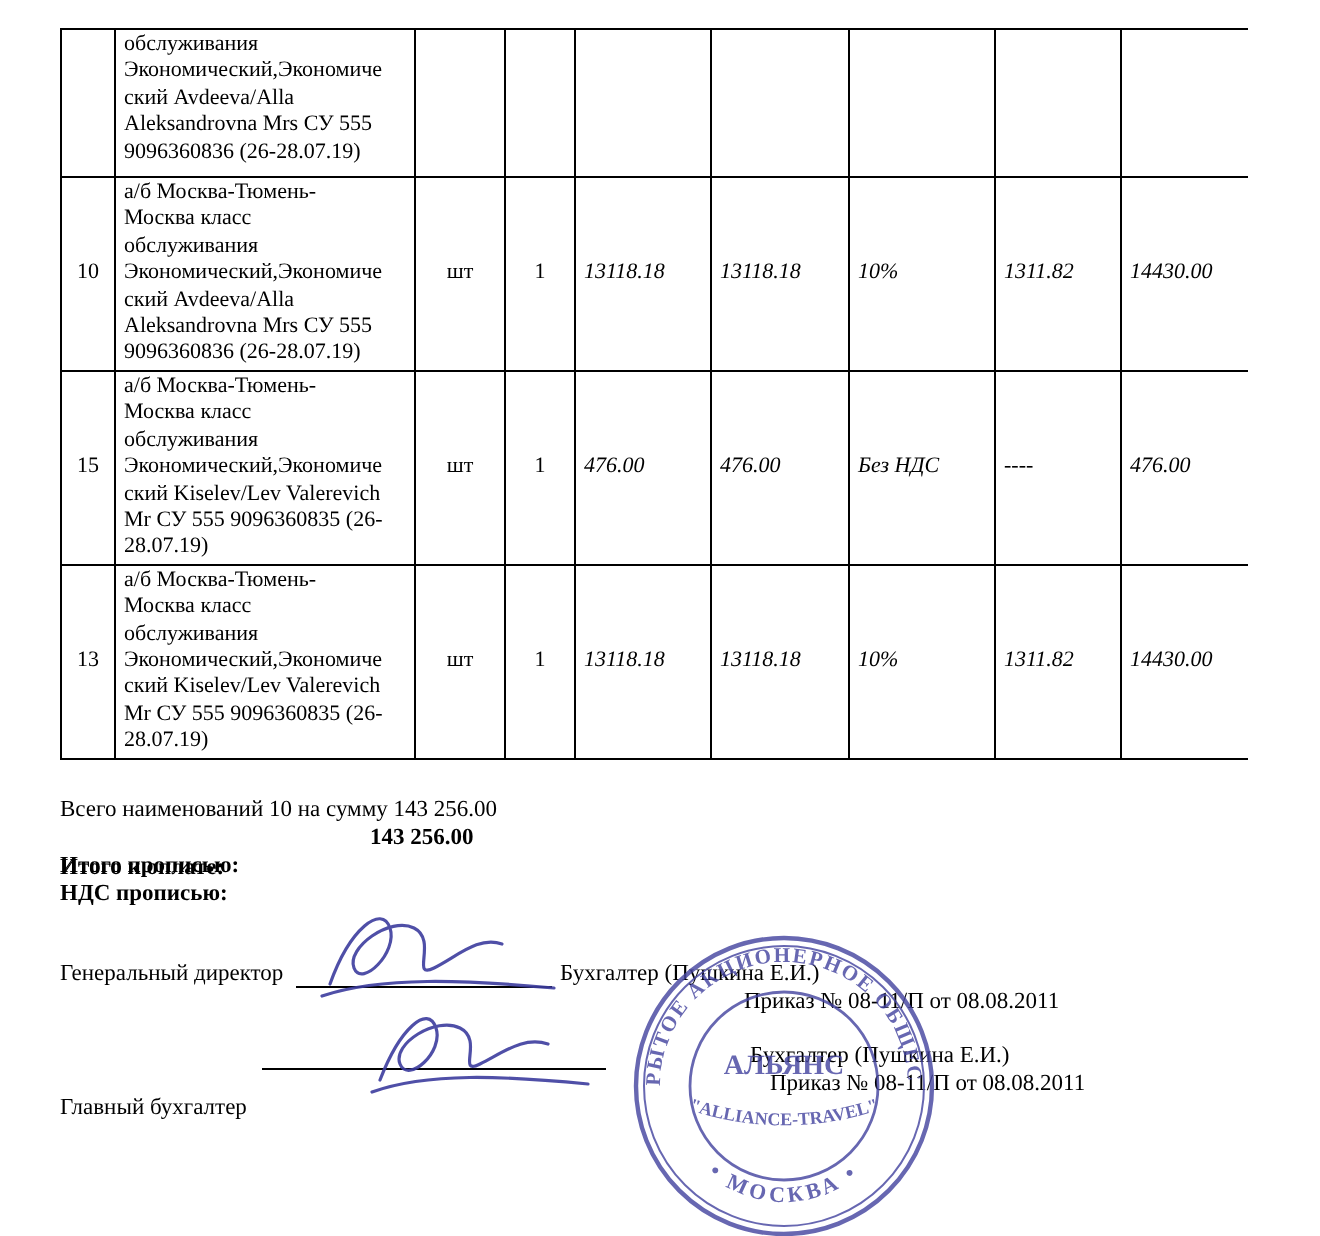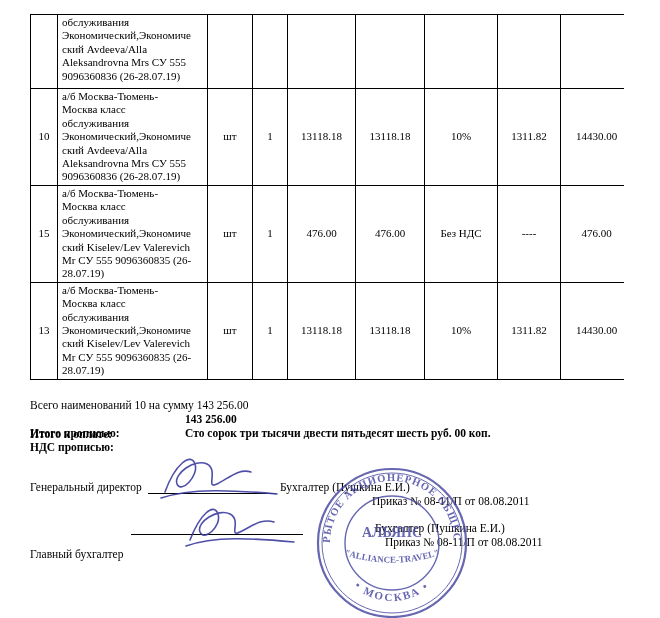--- a/index.html
+++ b/index.html
@@ -18,21 +18,21 @@
   }
   .inv td {
     border:1px solid #000;
     padding:1px 4px;
     line-height:13.4px;
     vertical-align:middle;
     overflow:hidden;
   }
   .inv td.desc { white-space:pre-line; vertical-align:top; text-align:left; }
   .inv td.c { text-align:center; }
-  .inv td.r { text-align:center; }
+  .inv td.r { text-align:left;font-style:italic; }
   .inv tr.totalrow td { font-weight:bold; }
 
   
   .line { position:absolute; font-size:11.5px; white-space:nowrap; }
   .b { font-weight:bold; }
   .sigline { position:absolute; height:0; border-bottom:1px solid #000; }
   .u { text-decoration:underline; }
 
   
   .stamp { position:absolute; left:304px; top:455px; z-index:5; opacity:0.82; }
@@ -128,21 +128,20 @@
 
     </tbody>
   </table>
 
   <div class="line" style="left:30px; top:399px">Всего наименований 10 на сумму 143 256.00</div>
 
   <div class="line b" style="left:30px; top:428px">Итого к оплате:</div>
   <div class="line b" style="left:185px; top:413px">143 256.00</div>
 
   <div class="line b" style="left:30px; top:427px">Итого прописью:</div>
-  <div class="line b" style="left:185px; top:427px">Сто сорок три тысячи двести пятьдесят шесть руб.  00 коп.</div>
 
   <div class="line b" style="left:30px; top:441px">НДС прописью:</div>
 
   <div class="line" style="left:30px; top:481px">Генеральный директор</div>
   <div class="sigline" style="left:148px; top:493px; width:128px"></div>
   <div class="line" style="left:280px; top:481px">Бухгалтер (Пушкина Е.И.)</div>
   <div class="line" style="left:372px; top:495px">Приказ № 08-11/П от 08.08.2011</div>
 
   <div class="line" style="left:30px; top:548px">Главный бухгалтер</div>
   <div class="sigline" style="left:131px; top:534px; width:172px"></div>

